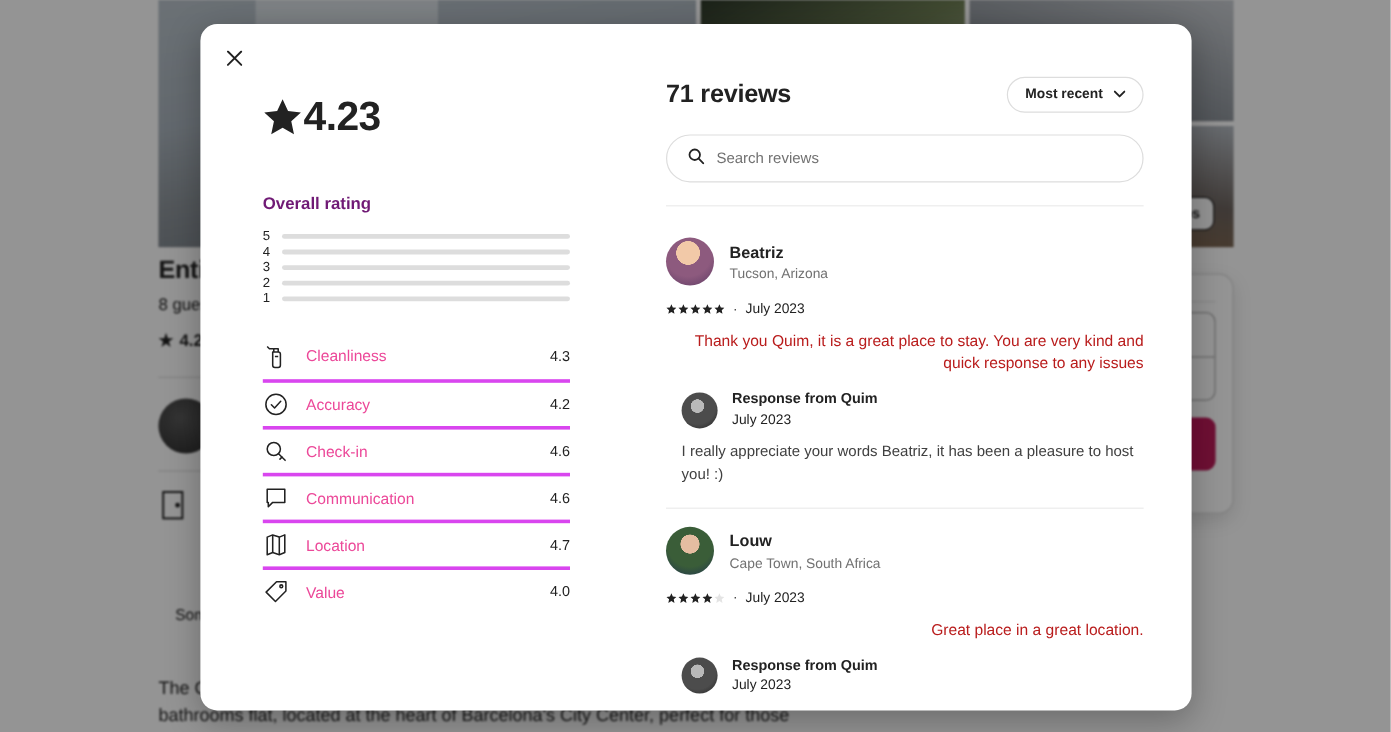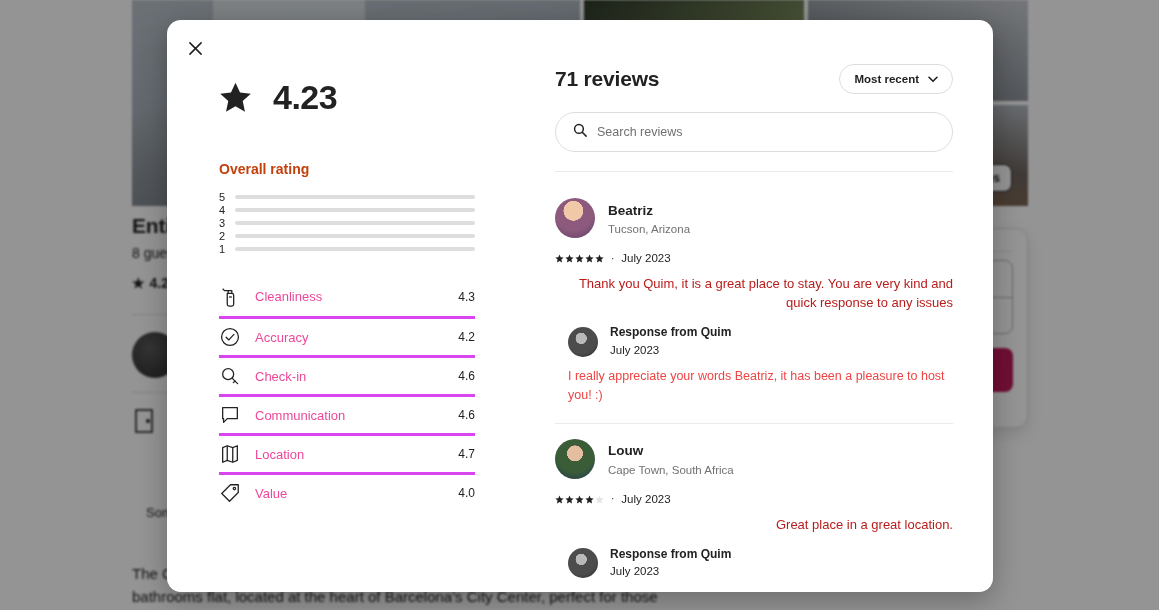--- a/index.html
+++ b/index.html
@@ -106,25 +106,25 @@
     background: transparent; border: none; cursor: pointer;
   }
 
   .modal-body { display: flex; height: 100%; }
 
   
   .col-left {
     width: 344px; padding: 44px 36px 0 52px;
     flex: 0 0 344px;
   }
-  .score-row { display: flex; align-items: center; gap: 21px; margin-top: 14px; }
+  .score-row { display: flex; align-items: center; gap: 1px; margin-top: 14px; }
   .score-star { width: 33px; height: 33px; }
   .score-num { font-size: 34px; font-weight: bold; letter-spacing: -.5px; }
 
-  .overall-label { margin-top: 44px; font-size: 14px; font-weight: bold; color:#c2410c; }
+  .overall-label { margin-top: 44px; font-size: 14px; font-weight: bold; color:#701a75; }
 
   .bars { margin-top: 13px; }
   .bar-row { display: flex; align-items: center; gap: 9px; height: 13px; }
   .bar-num { font-size: 11px; color: #222; width: 7px; text-align: left; }
   .bar-track { flex: 1; height: 4px; background: #dddddd; border-radius: 2px; overflow: hidden; }
   .bar-fill { height: 100%; background: #222222; border-radius: 2px; }
 
   .cats { margin-top: 22px; }
   .cat-row {
     display: flex; align-items: center; gap: 14px;
@@ -179,21 +179,21 @@
   .dotsep { font-size: 10px; color: #222; }
   .rev-date { font-size: 11.5px; color: #222; }
 
   .rev-text { margin-top: 7px; font-size: 13px; line-height: 1.48; color: #b91c1c; text-align: right; }
 
   .response { margin-top: 13px; margin-left: 13px; }
   .resp-head { display: flex; align-items: center; gap: 12px; }
   .resp-av { width: 30px; height: 30px; border-radius: 50%; flex: 0 0 30px; }
   .resp-name { font-size: 12px; font-weight: bold; color: #222; line-height: 1.3; }
   .resp-date { font-size: 11.5px; color: #222; line-height: 1.4; margin-top: 1px; }
-  .resp-text { margin-top: 9px; font-size: 12.5px; line-height: 1.5; color: #ef4444; }
+  .resp-text { margin-top: 9px; font-size: 12.5px; line-height: 1.5; color: #404040; }
 
   .review-sep { height: 1px; background: #ebebeb; margin-top: 18px; }
 </style>
 </head>
 <body>
 
 <div id="page-root">
 
   <div class="bg-page">
 

